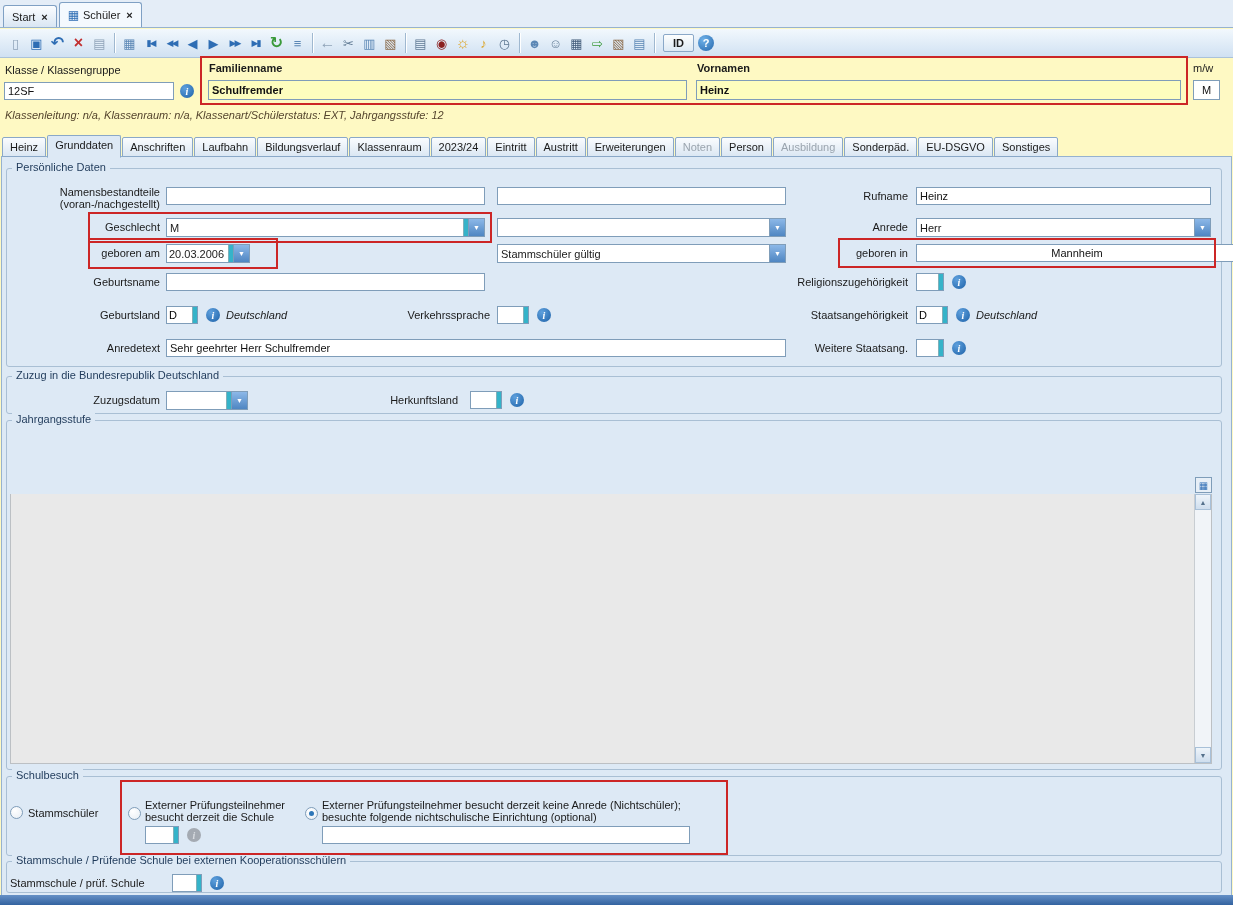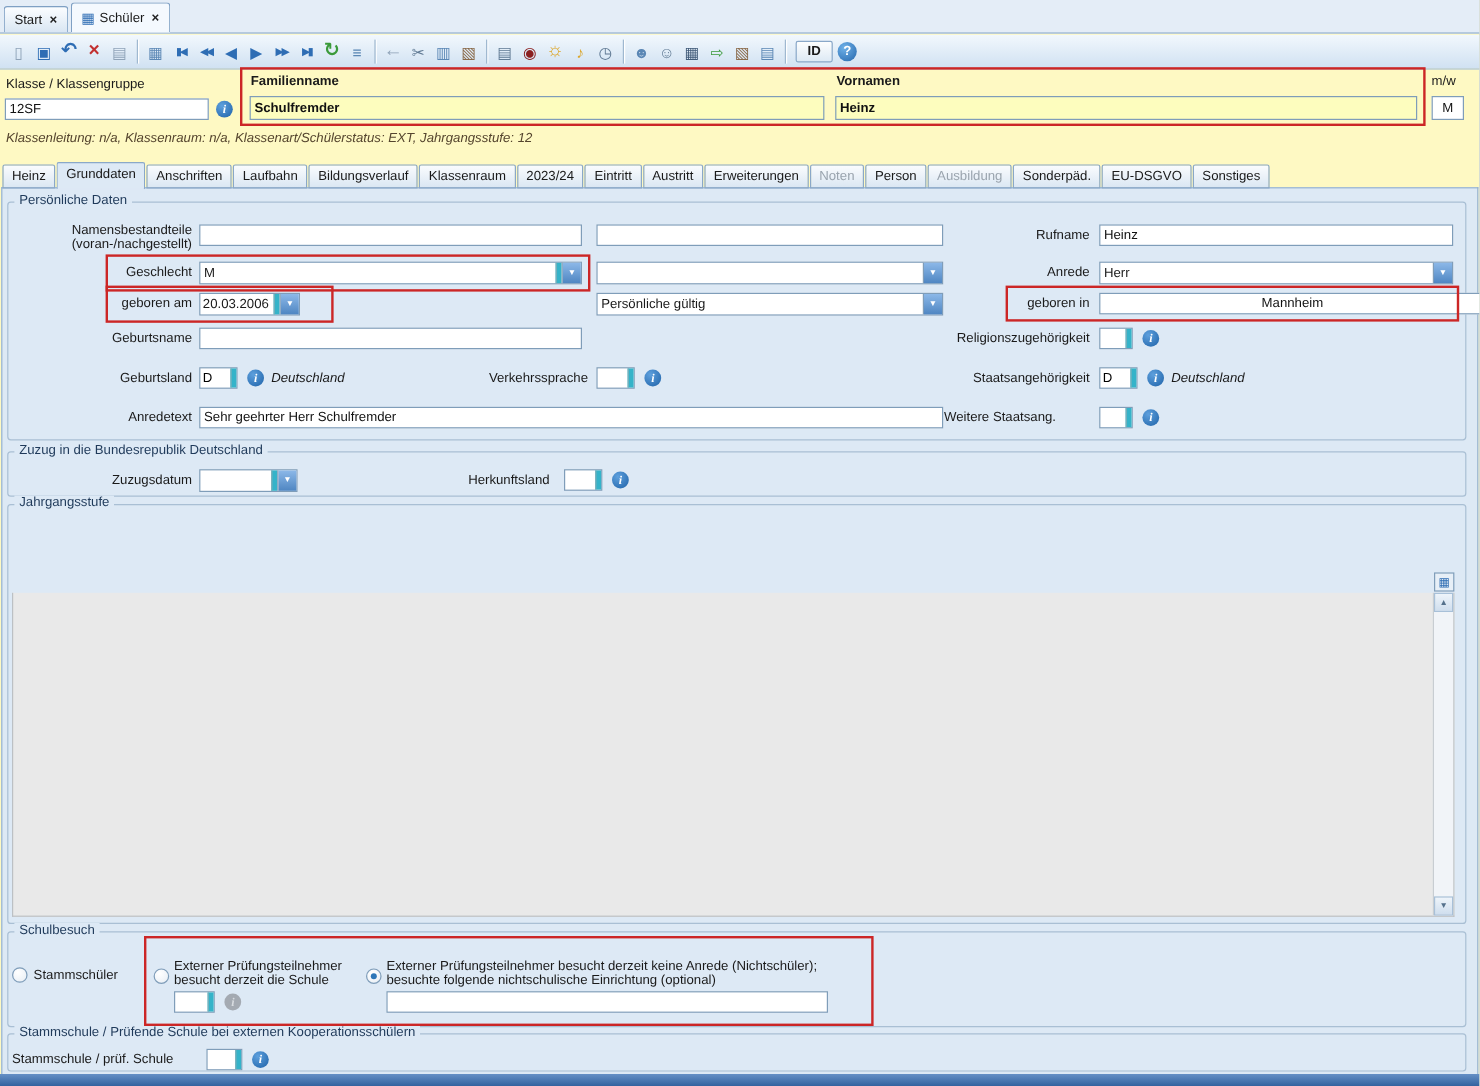--- a/index.html
+++ b/index.html
@@ -281,21 +281,21 @@
   <span class="rlbl" style="left:20px;top:247px;width:140px">geboren am</span>
   <div class="combo" style="left:166px;top:244px;width:84px">
     <span class="combo-text" style="padding:0 2px">20.03.2006</span>
     <span class="stripe"></span>
     <span class="combo-btn">
         <span class="arr">▼</span>
       </span>
   </div>
   <div class="redbox" style="left:88px;top:238px;width:190px;height:31px"></div>
   <div class="combo" style="left:497px;top:244px;width:289px">
-    <span class="combo-text">Persönliche gültig</span>
+    <span class="combo-text">Stammschüler gültig</span>
     <span class="combo-btn">
         <span class="arr">▼</span>
       </span>
   </div>
   <span class="rlbl" style="left:768px;top:247px;width:140px">geboren in</span>
   <input class="inp" style="left: 916px; top: 244px; width: 322px; text-align: center;" value="Mannheim">
   <div class="redbox" style="left:838px;top:238px;width:378px;height:30px"></div>
 
   <span class="rlbl" style="left:20px;top:276px;width:140px">Geburtsname</span>
   <input class="inp" style="left: 166px; top: 273px; width: 319px;" value="">
@@ -322,21 +322,21 @@
   <span class="rlbl" style="left:768px;top:309px;width:140px">Staatsangehörigkeit</span>
   <div class="minifield" style="left:916px;top:306px;width:32px">
     <input value="D" style="">
     <span class="stripe"></span>
   </div>
   <span class="info-icon" style="left:956px;top:308px">i</span>
   <span class="note" style="left:976px;top:309px">Deutschland</span>
 
   <span class="rlbl" style="left:20px;top:342px;width:140px">Anredetext</span>
   <input class="inp" style="left: 166px; top: 339px; width: 620px;" value="Sehr geehrter Herr Schulfremder">
-  <span class="rlbl" style="left:740px;top:342px;width:140px">Weitere Staatsang.</span>
+  <span class="rlbl" style="left:768px;top:342px;width:140px">Weitere Staatsang.</span>
   <div class="minifield" style="left:916px;top:339px;width:28px">
     <input value="" style="">
     <span class="stripe"></span>
   </div>
   <span class="info-icon" style="left:952px;top:341px">i</span>
 
   <div class="fieldset" style="left:6px;top:376px;width:1216px;height:38px"></div>
   <span class="legend" style="left:12px;top:369px">Zuzug in die Bundesrepublik Deutschland</span>
   <span class="rlbl" style="left:20px;top:394px;width:140px">Zuzugsdatum</span>
   <div class="combo" style="left:166px;top:391px;width:82px">

